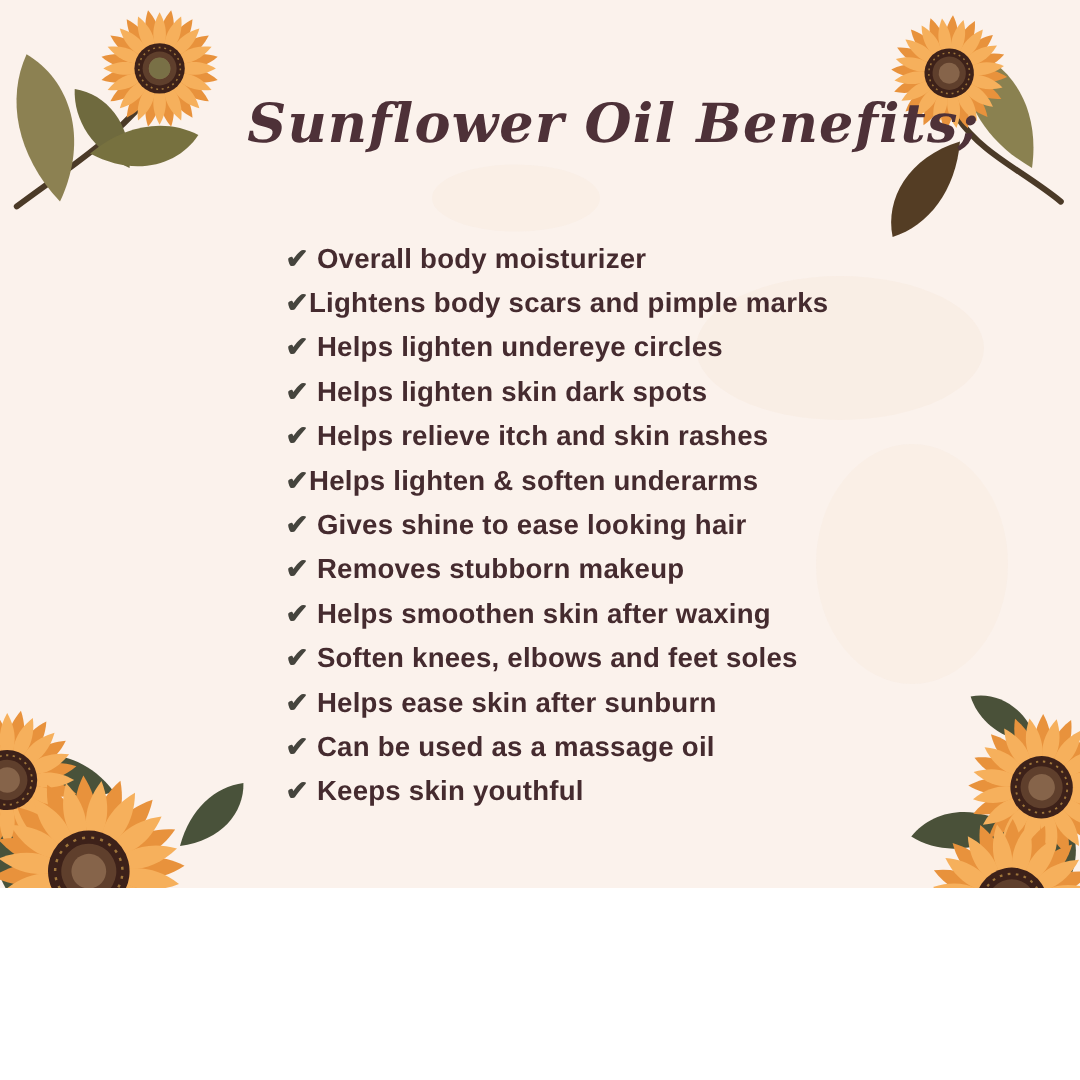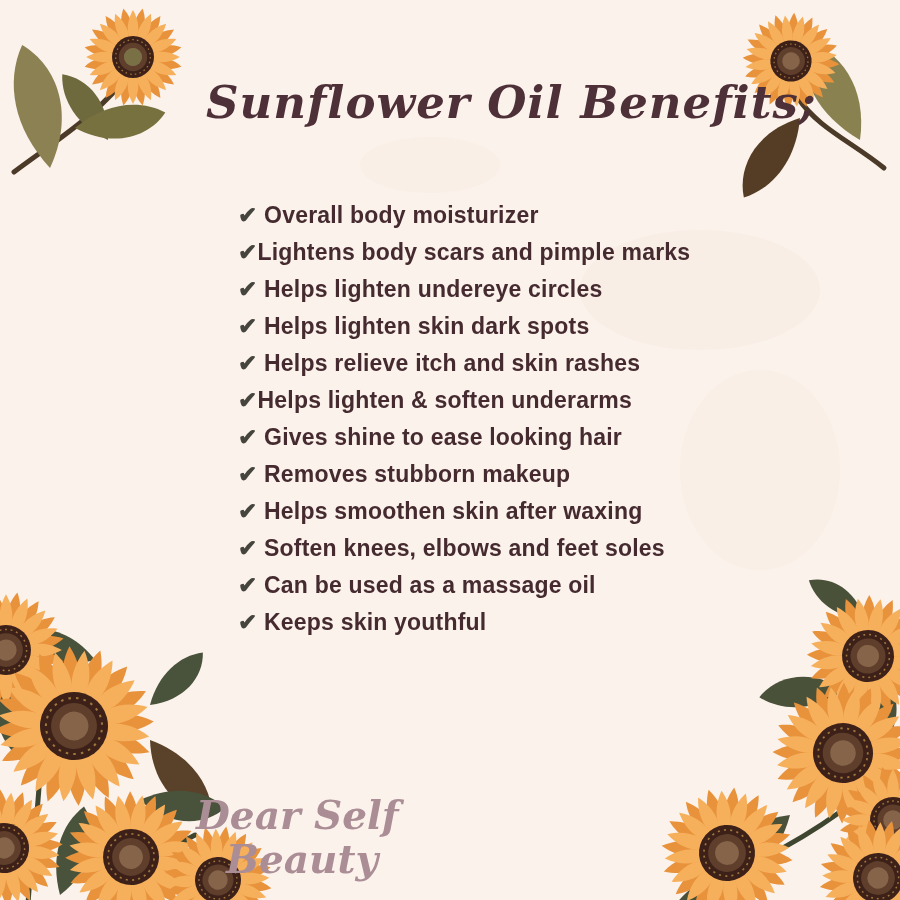--- a/index.html
+++ b/index.html
@@ -1,18 +1,18 @@
 <!DOCTYPE html>
 <html><head>
 <meta charset="utf-8">
 <style>
   html,body{margin:0;padding:0;}
   body{width:900px;height:900px;}
   .page{
-    position:relative;width:900px;height:900px;overflow:hidden;
+    position:relative;width:900px;height:740px;overflow:hidden;
     background:#fbf2ec;
     font-family:"Liberation Sans",sans-serif;
   }
   .decor{position:absolute;inset:0;width:900px;height:900px;z-index:0;}
   .title{
     position:absolute;left:206px;top:76px;z-index:2;
     font-family:"DejaVu Serif",serif;font-style:italic;font-weight:700;
     font-size:45px;letter-spacing:1px;color:#4e3138;
   }
   .content{
@@ -130,20 +130,21 @@
     <div class="benefit"><span class="check">✔ </span><span>Overall body moisturizer</span></div>
     <div class="benefit"><span class="check">✔</span><span>Lightens body scars and pimple marks</span></div>
     <div class="benefit"><span class="check">✔ </span><span>Helps lighten undereye circles</span></div>
     <div class="benefit"><span class="check">✔ </span><span>Helps lighten skin dark spots</span></div>
     <div class="benefit"><span class="check">✔ </span><span>Helps relieve itch and skin rashes</span></div>
     <div class="benefit"><span class="check">✔</span><span>Helps lighten &amp; soften underarms</span></div>
     <div class="benefit"><span class="check">✔ </span><span>Gives shine to ease looking hair</span></div>
     <div class="benefit"><span class="check">✔ </span><span>Removes stubborn makeup</span></div>
     <div class="benefit"><span class="check">✔ </span><span>Helps smoothen skin after waxing</span></div>
     <div class="benefit"><span class="check">✔ </span><span>Soften knees, elbows and feet soles</span></div>
+    <div class="benefit"><span class="check">✔ </span><span>Helps ease skin after sunburn</span></div>
     <div class="benefit"><span class="check">✔ </span><span>Can be used as a massage oil</span></div>
     <div class="benefit"><span class="check">✔ </span><span>Keeps skin youthful</span></div>
   </div>
 
   <div class="signature">
     <div class="line1">Dear Self</div>
     <div class="line2">Beauty</div>
   </div>
 
 </div>

